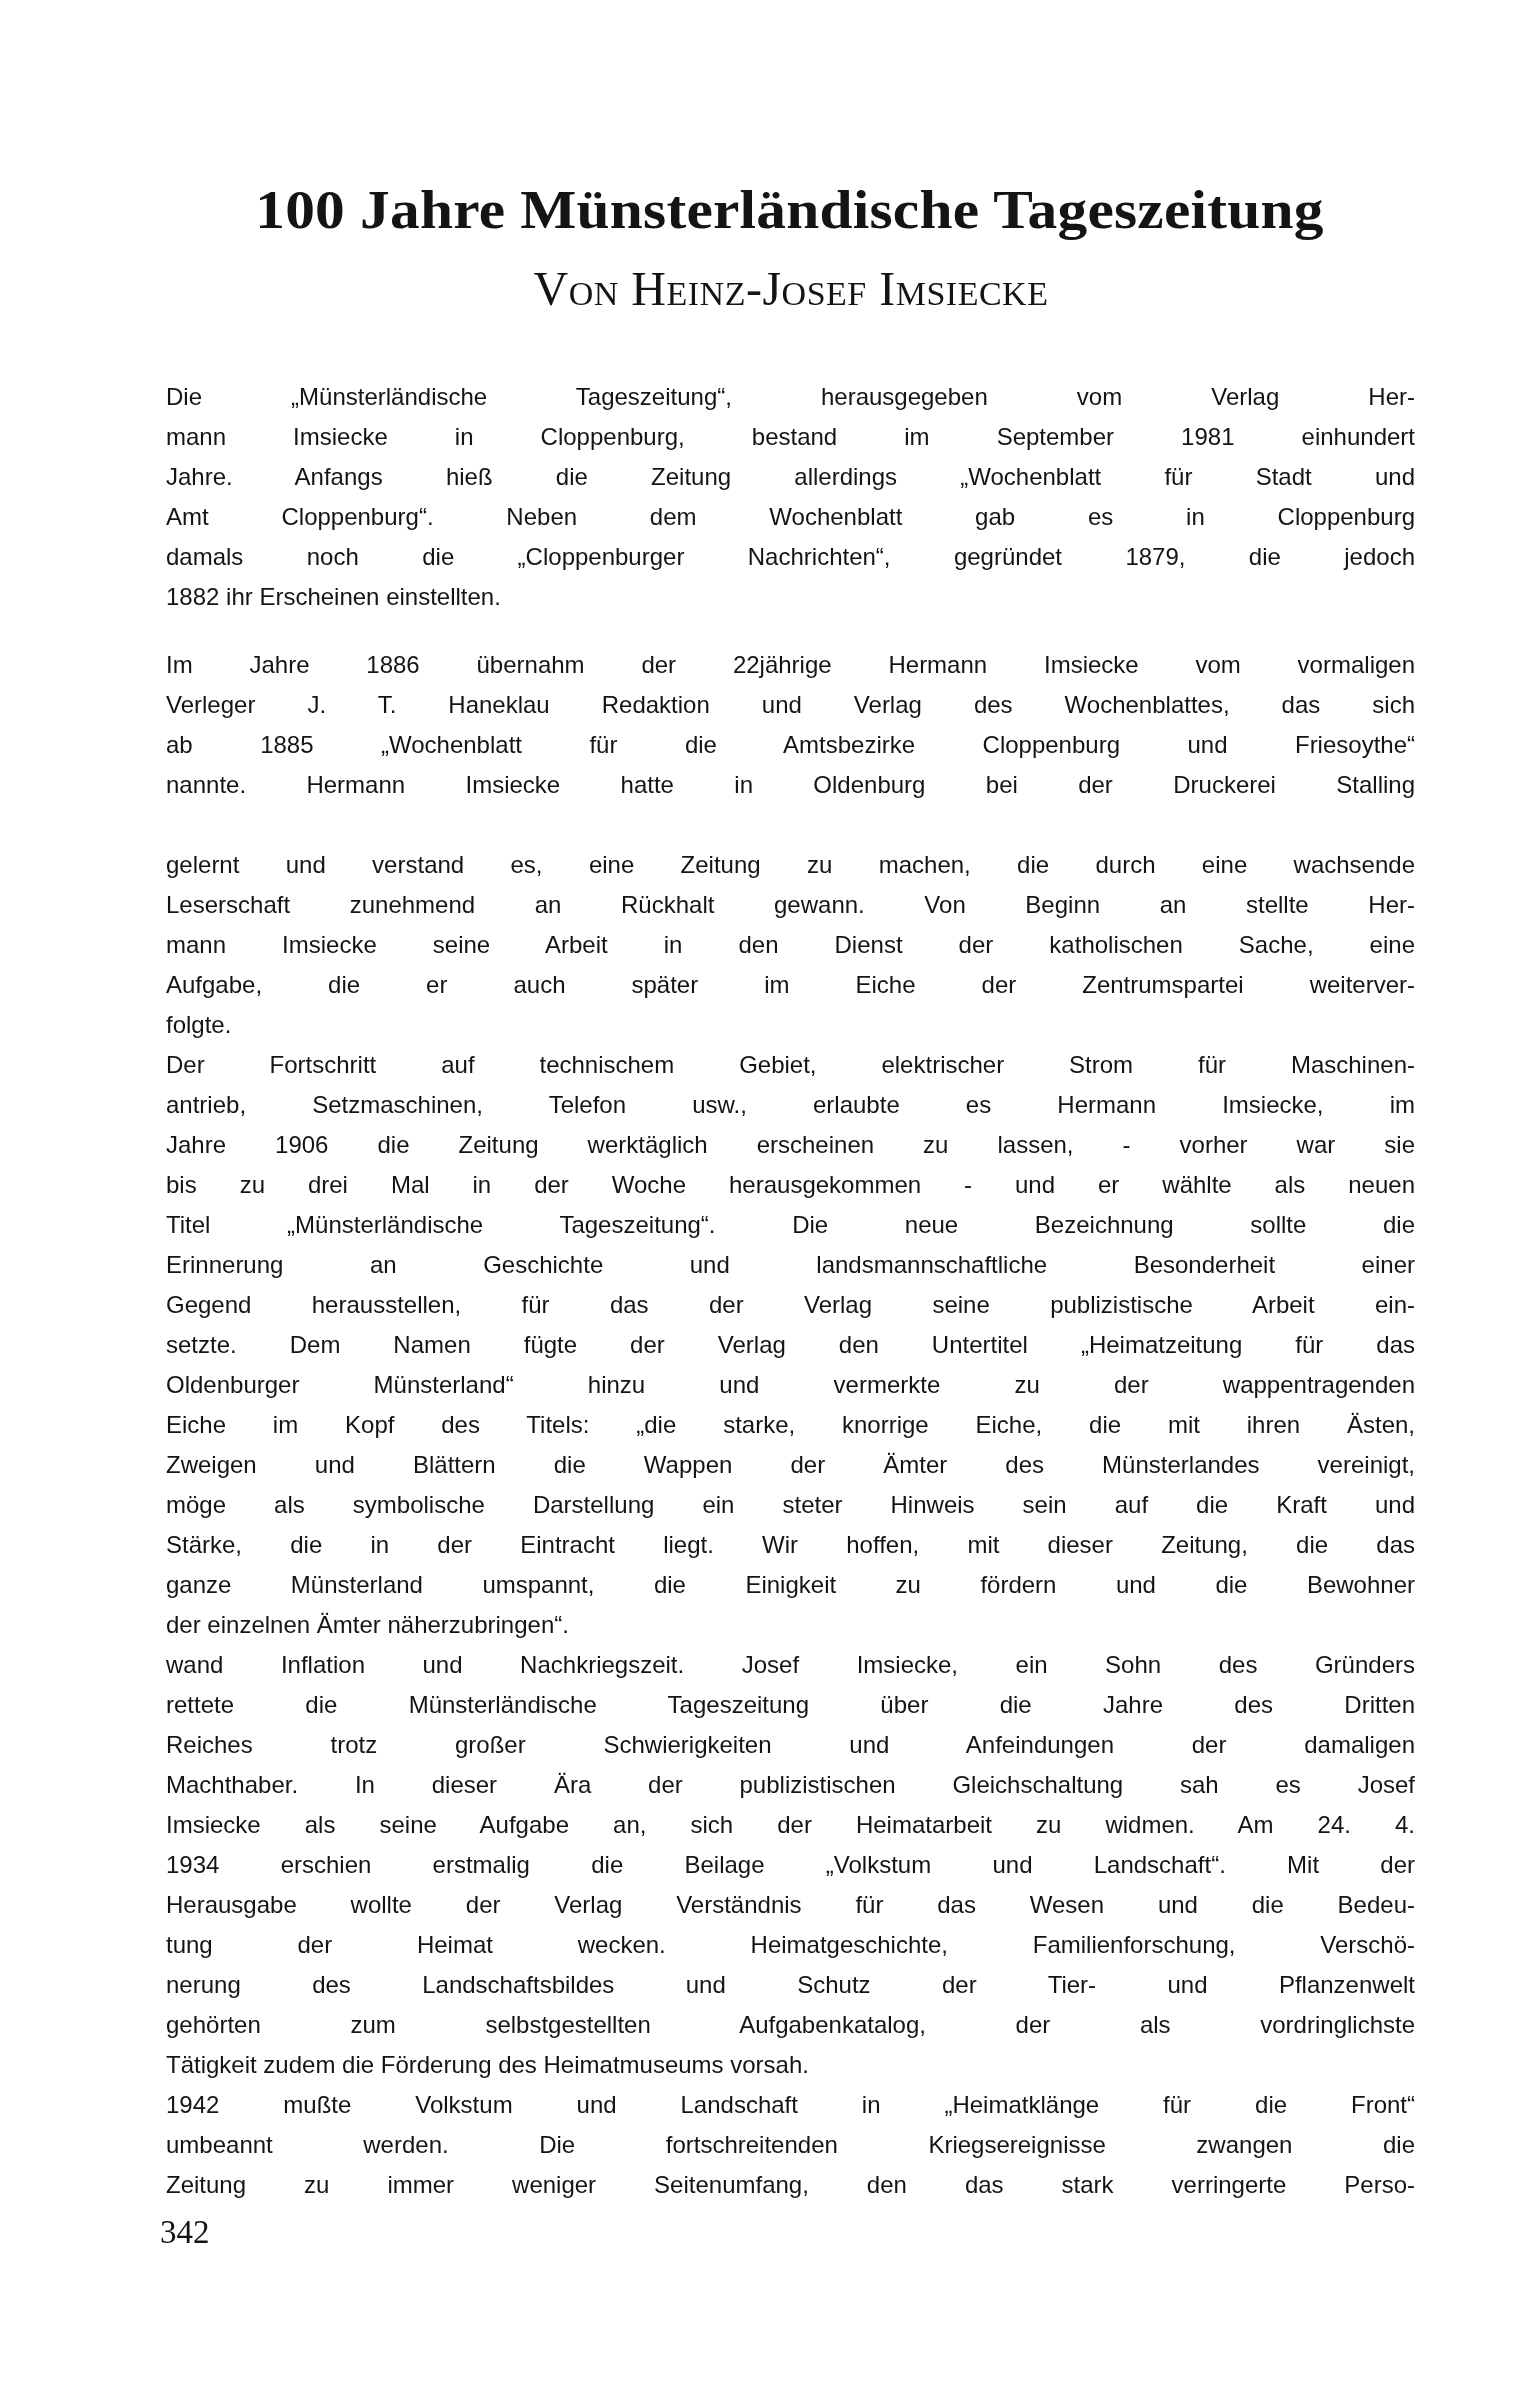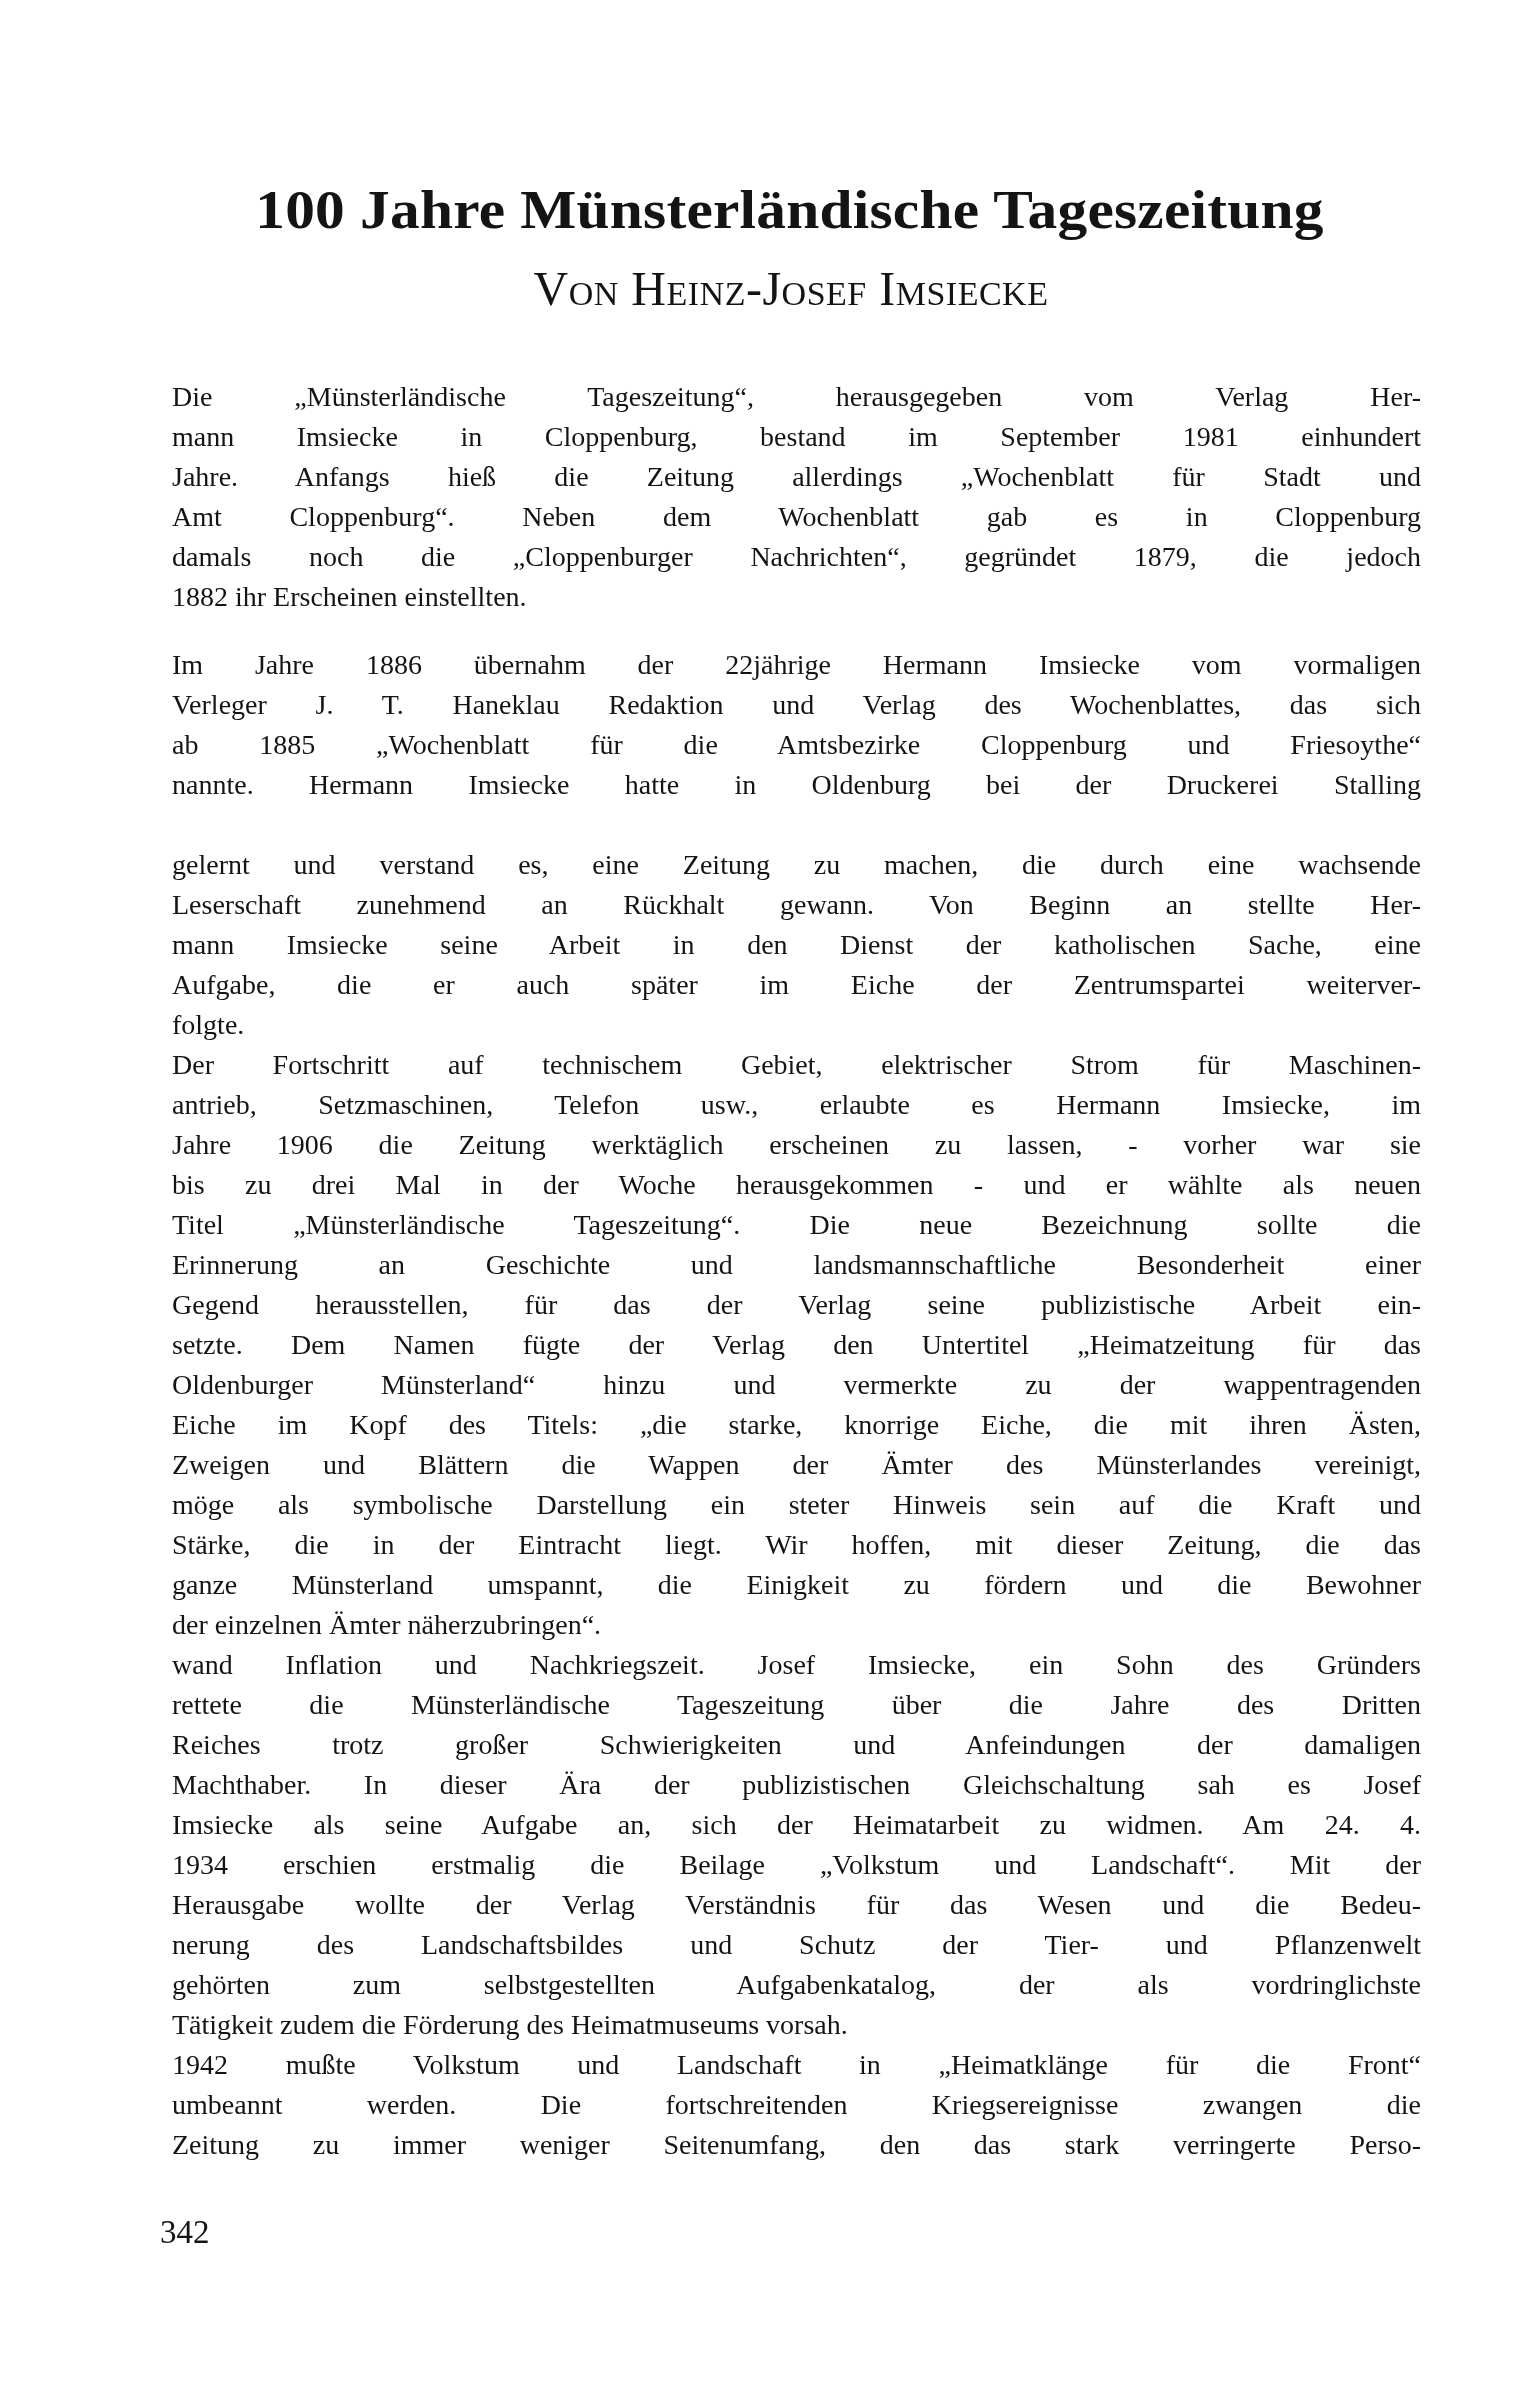--- a/index.html
+++ b/index.html
@@ -48,25 +48,25 @@
       line-height: 44px;
       letter-spacing: 0.5px;
     }
     .byline-inner {
       display: inline-block;
       position: relative;
       left: 27px;
     }
     .body-text {
       position: absolute;
-      left: 172px;
+      left: 166px;
       top: 377px;
       width: 1249px;
-      font-family: Liberation Serif, serif;
-      font-size: 28px;
+      font-family: Liberation Sans, sans-serif;
+      font-size: 24px;
       line-height: 40px;
     }
     .line {
       display: block;
       height: 40px;
       white-space: nowrap;
       text-align: justify;
       text-align-last: justify;
       transform-origin: 0 0;
     }
@@ -121,20 +121,21 @@
     <div class="line" style="display: block; width: 1249px; white-space: normal;">Stärke, die in der Eintracht liegt. Wir hoffen, mit dieser Zeitung, die das</div>
     <div class="line" style="display: block; width: 1249px; white-space: normal;">ganze Münsterland umspannt, die Einigkeit zu fördern und die Bewohner</div>
     <div class="line last" style="display: block; width: auto;">der einzelnen Ämter näherzubringen“.</div>
     <div class="line" style="display: block; width: 1249px; white-space: normal;">wand Inflation und Nachkriegszeit. Josef Imsiecke, ein Sohn des Gründers</div>
     <div class="line" style="display: block; width: 1249px; white-space: normal;">rettete die Münsterländische Tageszeitung über die Jahre des Dritten</div>
     <div class="line" style="display: block; width: 1249px; white-space: normal;">Reiches trotz großer Schwierigkeiten und Anfeindungen der damaligen</div>
     <div class="line" style="display: block; width: 1249px; white-space: normal;">Machthaber. In dieser Ära der publizistischen Gleichschaltung sah es Josef</div>
     <div class="line" style="display: block; width: 1249px; white-space: normal;">Imsiecke als seine Aufgabe an, sich der Heimatarbeit zu widmen. Am 24. 4.</div>
     <div class="line" style="display: block; width: 1249px; white-space: normal;">1934 erschien erstmalig die Beilage „Volkstum und Landschaft“. Mit der</div>
     <div class="line" style="display: block; width: 1249px; white-space: normal;">Herausgabe wollte der Verlag Verständnis für das Wesen und die Bedeu-</div>
+    <div class="line" style="display: block; width: 1249px; white-space: normal;">tung der Heimat wecken. Heimatgeschichte, Familienforschung, Verschö-</div>
     <div class="line" style="display: block; width: 1249px; white-space: normal;">nerung des Landschaftsbildes und Schutz der Tier- und Pflanzenwelt</div>
     <div class="line" style="display: block; width: 1249px; white-space: normal;">gehörten zum selbstgestellten Aufgabenkatalog, der als vordringlichste</div>
     <div class="line last" style="display: block; width: auto;">Tätigkeit zudem die Förderung des Heimatmuseums vorsah.</div>
     <div class="line" style="display: block; width: 1249px; white-space: normal;">1942 mußte Volkstum und Landschaft in „Heimatklänge für die Front“</div>
     <div class="line" style="display: block; width: 1249px; white-space: normal;">umbeannt werden. Die fortschreitenden Kriegsereignisse zwangen die</div>
     <div class="line" style="display: block; width: 1249px; white-space: normal;">Zeitung zu immer weniger Seitenumfang, den das stark verringerte Perso-</div>
   </div>
 
 <div class="page-number">342</div>
 

